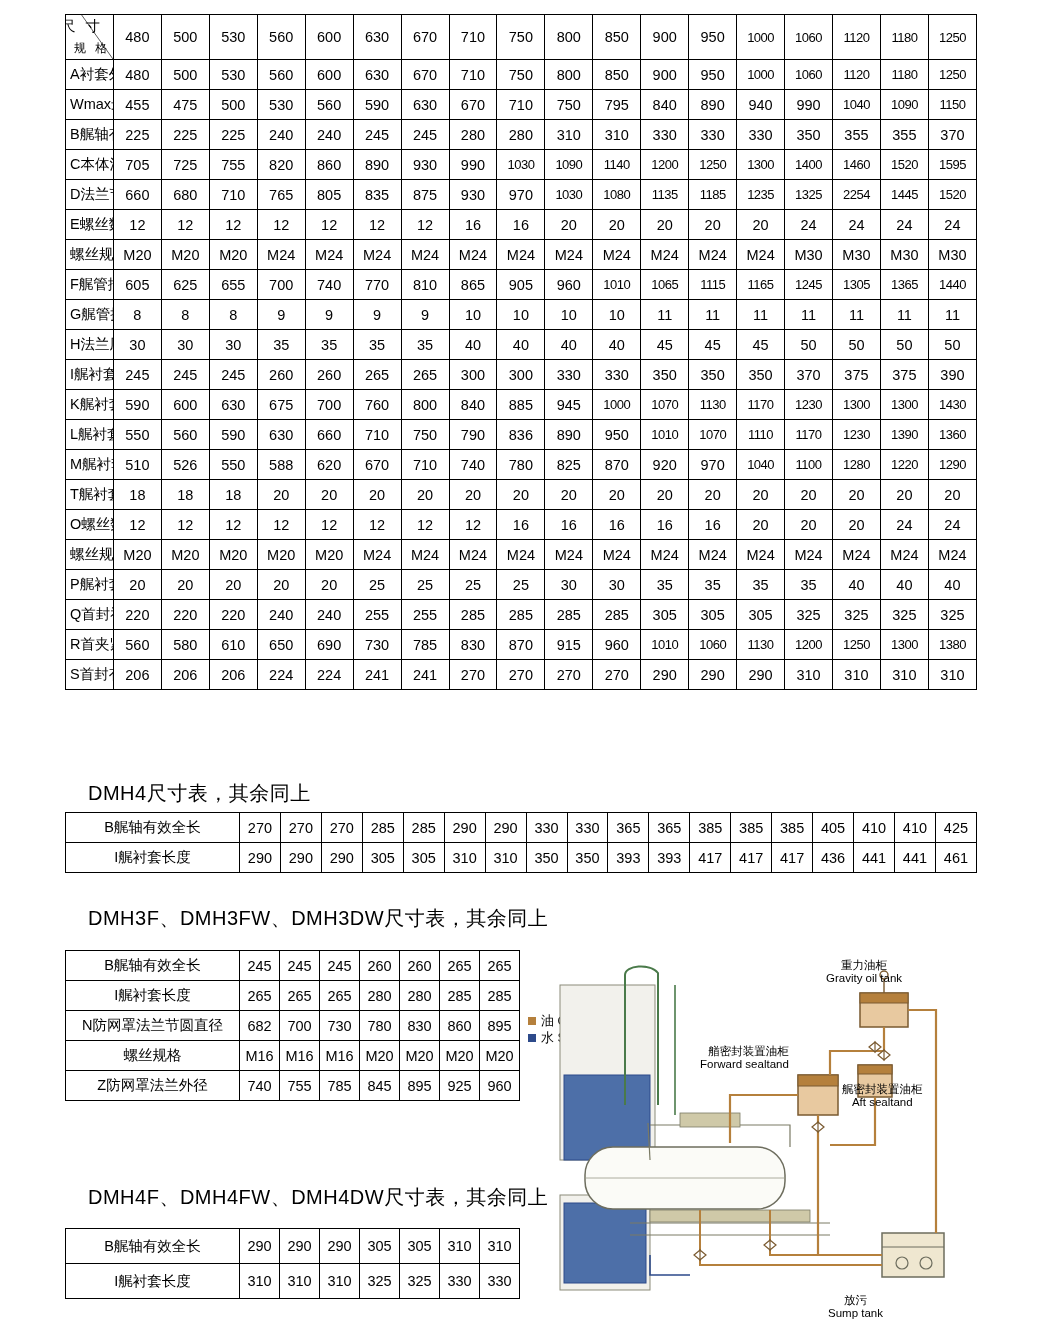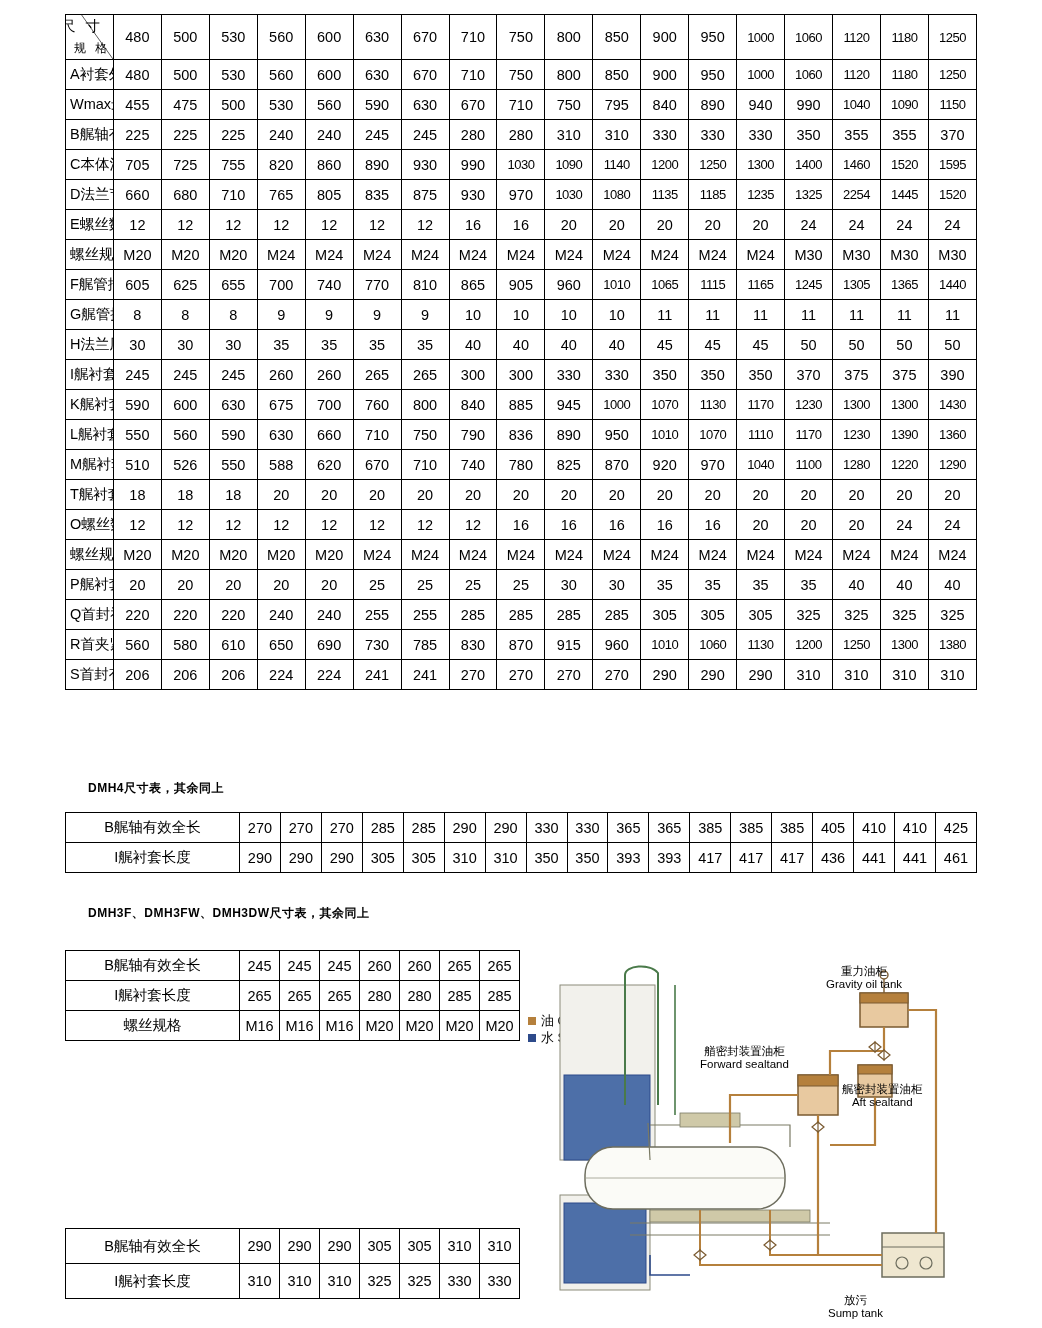--- a/index.html
+++ b/index.html
@@ -83,23 +83,22 @@
     position: absolute;
     right: 10px;
     top: 2px;
     font-size: 14.5px;
     letter-spacing: 3px;
   }
 
   
   .caption {
     position: absolute;
-    font-size: 12px;
+    font-size: 20px;
     letter-spacing: 0.5px;
-    font-weight: bold;
   }
   #cap-dmh4 { left: 88px; top: 780px; }
   #cap-dmh3f { left: 88px; top: 905px; }
   #cap-dmh4f { left: 88px; top: 1184px; }
 
   
   #dmh4-table {
     position: absolute;
     left: 65px;
     top: 812px;
@@ -700,32 +699,53 @@
           <td class="rowlabel">I艉衬套长度</td>
           <td class="val">265</td>
           <td class="val">265</td>
           <td class="val">265</td>
           <td class="val">280</td>
           <td class="val">280</td>
           <td class="val">285</td>
           <td class="val">285</td>
         </tr>
         <tr>
+          <td class="rowlabel">N防网罩法兰节圆直径</td>
+          <td class="val">682</td>
+          <td class="val">700</td>
+          <td class="val">730</td>
+          <td class="val">780</td>
+          <td class="val">830</td>
+          <td class="val">860</td>
+          <td class="val">895</td>
+        </tr>
+        <tr>
           <td class="rowlabel">螺丝规格</td>
           <td class="val">M16</td>
           <td class="val">M16</td>
           <td class="val">M16</td>
           <td class="val">M20</td>
           <td class="val">M20</td>
           <td class="val">M20</td>
           <td class="val">M20</td>
         </tr>
+        <tr>
+          <td class="rowlabel">Z防网罩法兰外径</td>
+          <td class="val">740</td>
+          <td class="val">755</td>
+          <td class="val">785</td>
+          <td class="val">845</td>
+          <td class="val">895</td>
+          <td class="val">925</td>
+          <td class="val">960</td>
+        </tr>
       </tbody>
   </table>
 
+  <div class="caption" id="cap-dmh4f">DMH4F、DMH4FW、DMH4DW尺寸表，其余同上</div>
   <table class="spec" id="dmh4f-table">
     <tbody id="dmh4f-table-body">
         <tr>
           <td class="rowlabel">B艉轴有效全长</td>
           <td class="val">290</td>
           <td class="val">290</td>
           <td class="val">290</td>
           <td class="val">305</td>
           <td class="val">305</td>
           <td class="val">310</td>
@@ -805,25 +825,25 @@
         <path d="M348 100 l6 -5 l0 10 z M360 100 l-6 -5 l0 10 z"></path>
         <path d="M339 92 l6 -5 l0 10 z M351 92 l-6 -5 l0 10 z"></path>
         <path d="M282 172 l6 -5 l0 10 z M294 172 l-6 -5 l0 10 z"></path>
         <path d="M234 290 l6 -5 l0 10 z M246 290 l-6 -5 l0 10 z"></path>
         <path d="M164 300 l6 -5 l0 10 z M176 300 l-6 -5 l0 10 z"></path>
       </g>
 
       <path d="M120 300 L120 320 L160 320" fill="none" stroke="#2d4a8a" stroke-width="1.6"></path>
     </svg>
 
-    <div class="dlabel" id="lbl-gravity" style="left: 296px; top: 10px;">
+    <div class="dlabel" id="lbl-gravity" style="left: 296px; top: 4px;">
         <div>重力油柜</div>
         <div>Gravity oil tank</div>
       </div>
-    <div class="dlabel" id="lbl-forward" style="left: 170px; top: 90px;">
+    <div class="dlabel" id="lbl-forward" style="left: 170px; top: 90px; text-align: right;">
         <div>艏密封装置油柜</div>
         <div>Forward sealtand</div>
       </div>
     <div class="dlabel" id="lbl-aft" style="left: 268px; top: 128px; padding-left: 44px;">
         <div>艉密封装置油柜</div>
         <div>Aft sealtand</div>
       </div>
     <div class="dlabel" id="lbl-sump" style="left: 298px; top: 307px; margin-top: 32px;">
         <div>放污</div>
         <div>Sump tank</div>

